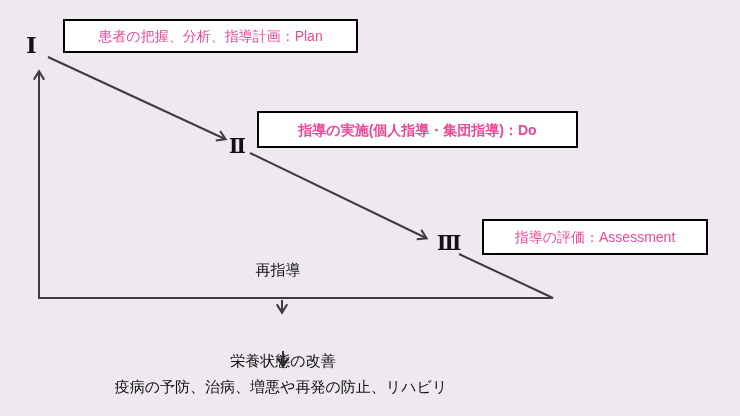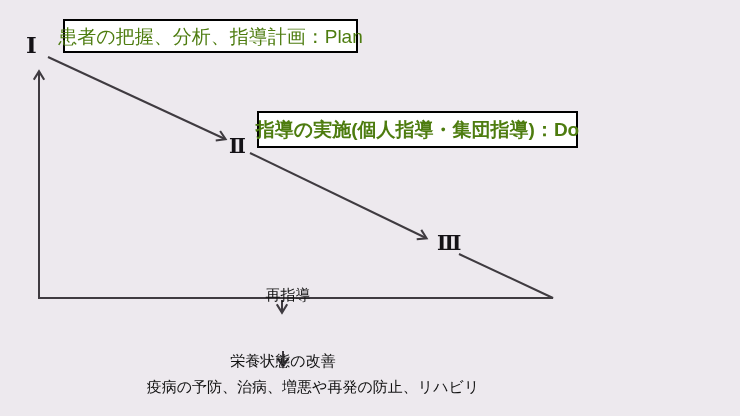--- a/index.html
+++ b/index.html
@@ -32,46 +32,46 @@
     stroke-linejoin: miter;
   }
   .stage-box {
     position: absolute;
     box-sizing: border-box;
     background: #FFFFFF;
     border: 2px solid #000000;
     display: flex;
     align-items: center;
     justify-content: center;
-    font-size: 19px;
+    font-size: 14px;
     line-height: 1;
     white-space: nowrap;
-    color: #4d7c0f;
+    color: #ec4899;
   }
   .numeral {
     position: absolute;
     font-family: "DejaVu Serif", "Liberation Serif", serif;
     font-weight: bold;
     color: #141216;
     line-height: 1;
   }
   .numeral-1 { left: 26px; top: 33px; font-size: 23px; }
   .numeral-2 { left: 229px; top: 136px; font-size: 20px; }
   .numeral-3 { left: 437px; top: 233px; font-size: 20px; }
   .flow-label {
     position: absolute;
     transform: translateX(-50%);
     font-size: 15px;
     line-height: 1.1;
     white-space: nowrap;
     color: #111111;
   }
-  .label-reguidance { left: 288px; top: 262px; margin-top: 25px; }
+  .label-reguidance { left: 278px; top: 262px; }
   .label-outcome-1 { left: 283px; top: 322px; margin-top: 31px; }
-  .label-outcome-2 { left: 281px; top: 379px; margin-left: 32px; }
+  .label-outcome-2 { left: 281px; top: 379px; }
   .box-plan       { left: 63px;  top: 19px;  width: 295px; height: 34px; }
   .box-do         { left: 257px; top: 111px; width: 321px; height: 37px; font-weight: bold; }
   .box-assessment { left: 482px; top: 219px; width: 226px; height: 36px; }
 </style>
 </head>
 <body>
 
 <div class="canvas">
 
   <svg class="lines" width="740" height="416" viewBox="0 0 740 416" xmlns="http://www.w3.org/2000/svg">
@@ -87,20 +87,21 @@
     <path class="ln" d="M283,351 L283,366" marker-end="url(#ah)"></path>
   </svg>
 
   <div class="numeral numeral-1">Ⅰ</div>
   <div class="stage-box box-plan">患者の把握、分析、指導計画：Plan</div>
 
   <div class="numeral numeral-2">Ⅱ</div>
   <div class="stage-box box-do">指導の実施(個人指導・集団指導)：Do</div>
 
   <div class="numeral numeral-3">Ⅲ</div>
+  <div class="stage-box box-assessment">指導の評価：Assessment</div>
 
   <div class="flow-label label-reguidance">再指導</div>
 
   <div class="flow-label label-outcome-1">栄養状態の改善</div>
 
   <div class="flow-label label-outcome-2">疫病の予防、治病、増悪や再発の防止、リハビリ</div>
 
 </div>
 
 </body></html>

